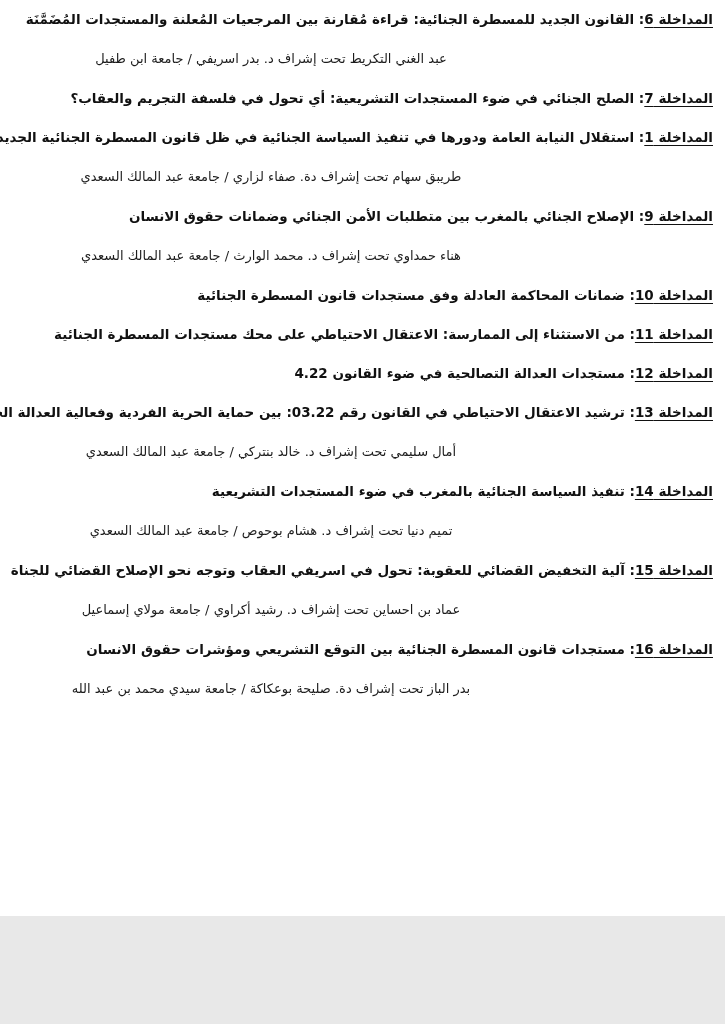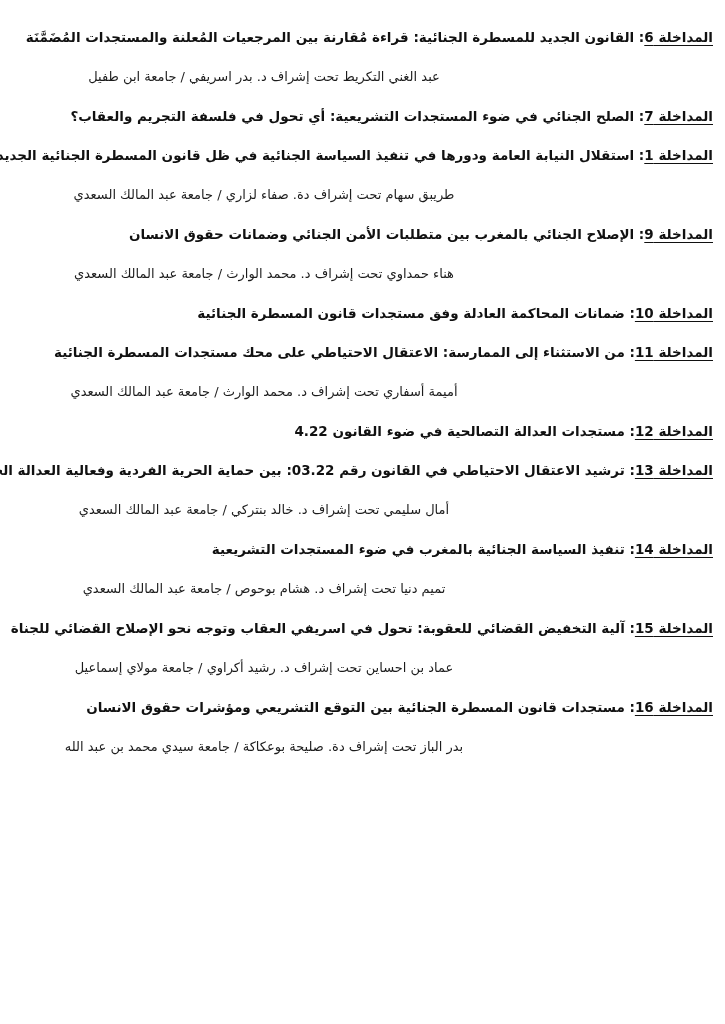--- a/index.html
+++ b/index.html
@@ -3,29 +3,28 @@
 <meta charset="utf-8">
 <style>
   html, body {
     margin: 0;
     padding: 0;
     background: #e8e8e8;
   }
   .page {
     position: relative;
     width: 725px;
-    height: 1024px;
+    height: 916px;
     margin: 0 auto;
     background: #ffffff;
     direction: rtl;
     font-family: "DejaVu Sans", sans-serif;
     color: #141414;
     overflow: hidden;
     box-sizing: border-box;
-    padding-top: 18px;
   }
   .entry {
     margin: 0;
   }
   .title-line {
     height: 39px;
     line-height: 39px;
     text-align: right;
     padding-right: 12px;
     padding-left: 6px;
@@ -35,21 +34,21 @@
     color: #111111;
   }
   .title-label {
     text-decoration: underline;
     text-underline-offset: 3px;
   }
   .presenter-line {
     height: 40px;
     line-height: 40px;
     width: 520px;
-    margin-left: 4px;
+    margin-left: 11px;
     margin-right: auto; 
     text-align: center;
     font-size: 13px;
     font-weight: 400;
     white-space: nowrap;
     color: #1c1c1c;
   }
 </style>
 </head>
 <body>
@@ -74,21 +73,20 @@
     <div class="title-line"><span class="title-label">المداخلة 9</span><span>: </span><span>الإصلاح الجنائي بالمغرب بين متطلبات الأمن الجنائي وضمانات حقوق الانسان</span></div>
     <div class="presenter-line">هناء حمداوي تحت إشراف د. محمد الوارث / جامعة عبد المالك السعدي</div>
   </div>
 
   <div class="entry">
     <div class="title-line"><span class="title-label">المداخلة 10</span><span>: </span><span>ضمانات المحاكمة العادلة وفق مستجدات قانون المسطرة الجنائية</span></div>
   </div>
 
   <div class="entry">
     <div class="title-line"><span class="title-label">المداخلة 11</span><span>: </span><span>من الاستثناء إلى الممارسة: الاعتقال الاحتياطي على محك مستجدات المسطرة الجنائية</span></div>
-    <div class="presenter-line">أميمة أسفاري تحت إشراف د. محمد الوارث / جامعة عبد المالك السعدي</div>
   </div>
 
   <div class="entry">
     <div class="title-line"><span class="title-label">المداخلة 12</span><span>: </span><span>مستجدات العدالة التصالحية في ضوء القانون 4.22</span></div>
   </div>
 
   <div class="entry">
     <div class="title-line"><span class="title-label">المداخلة 13</span><span>: </span><span>ترشيد الاعتقال الاحتياطي في القانون رقم 03.22: بين حماية الحرية الفردية وفعالية العدالة الجنائية</span></div>
     <div class="presenter-line">أمال سليمي تحت إشراف د. خالد بنتركي / جامعة عبد المالك السعدي</div>
   </div>

